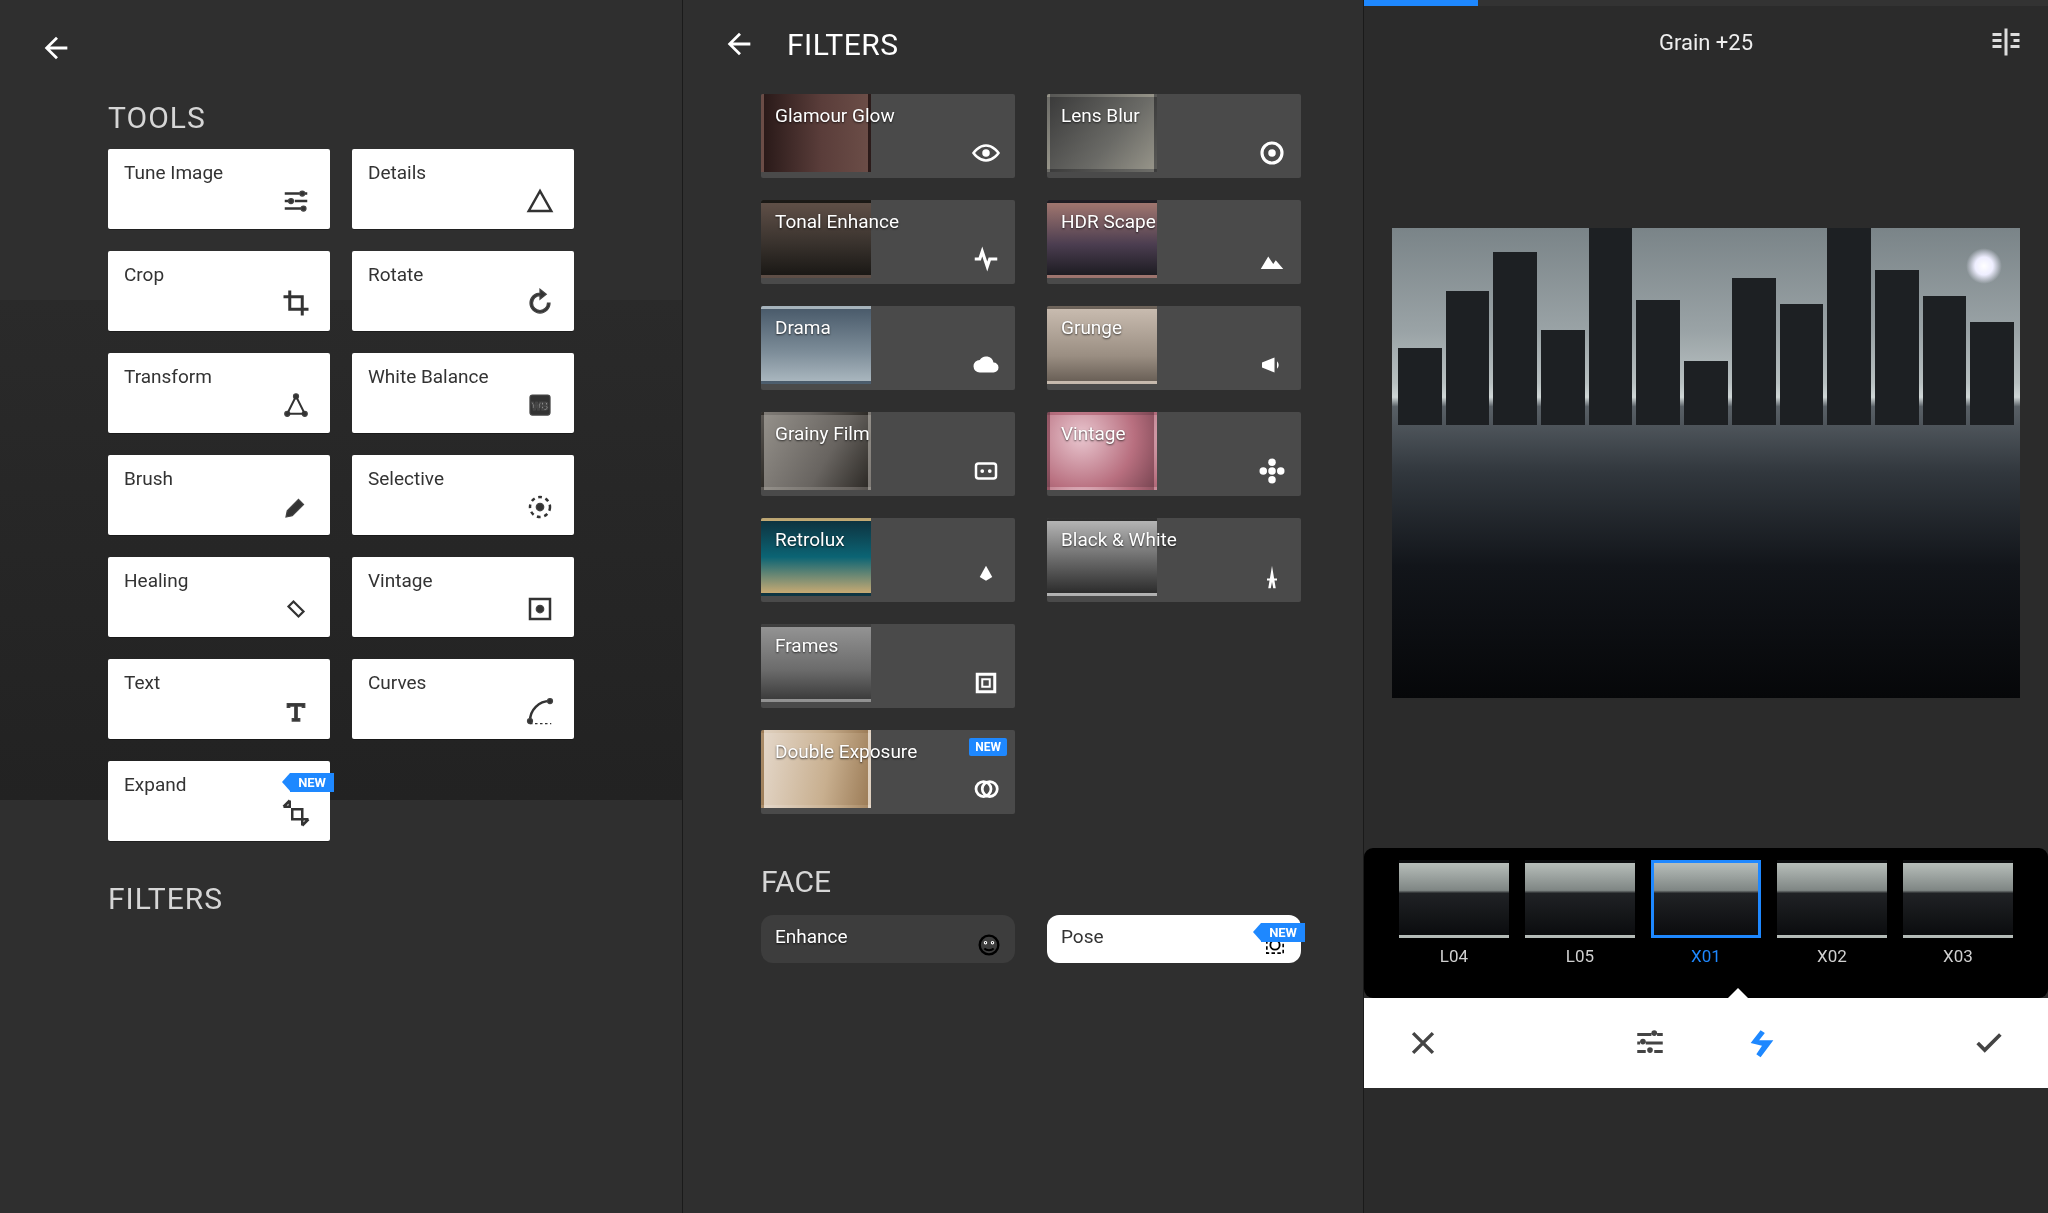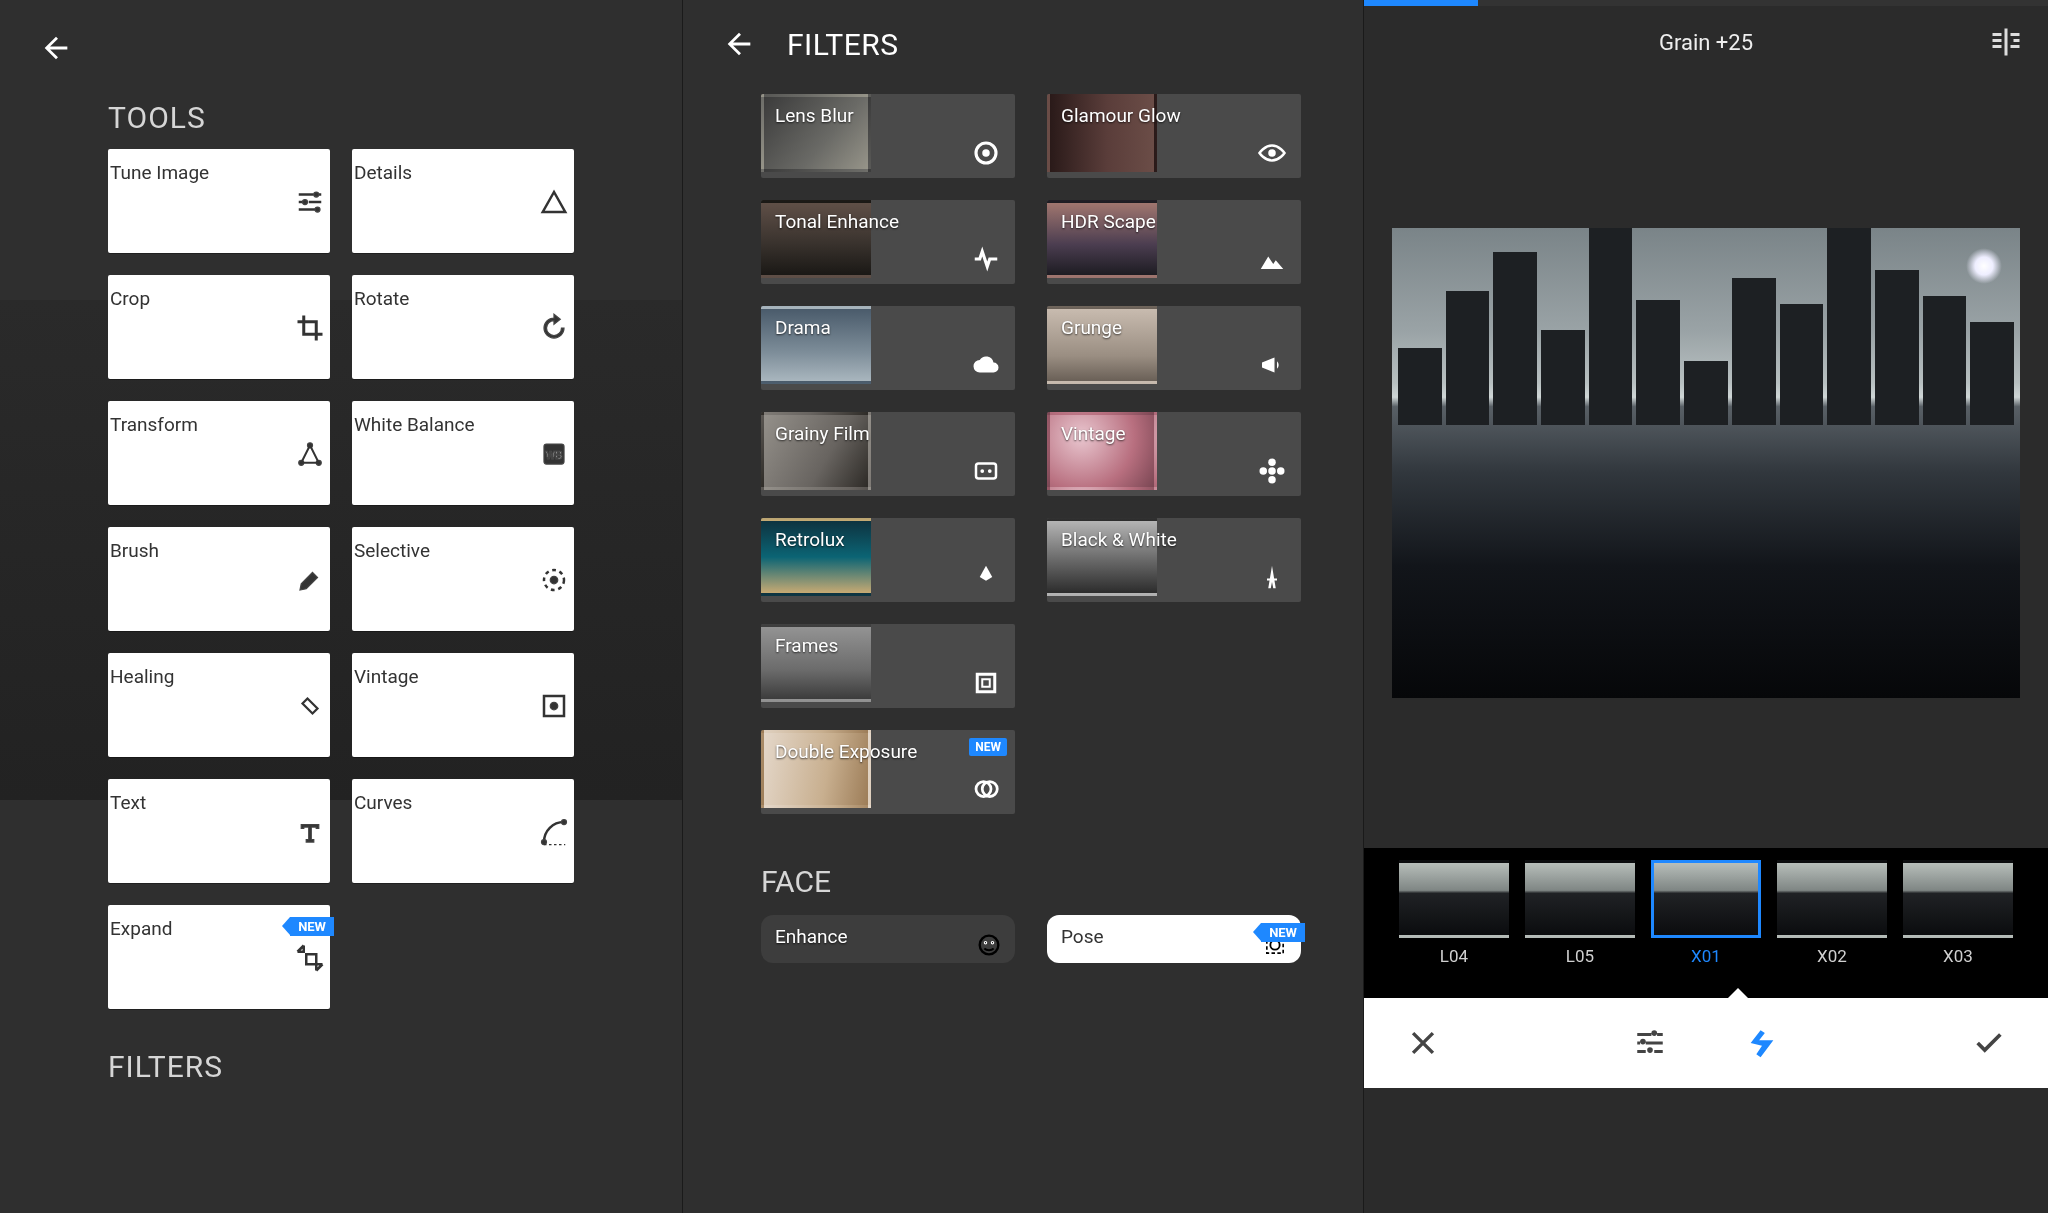--- a/index.html
+++ b/index.html
@@ -10,21 +10,21 @@
   .pane2 { width:682px; border-left:1px solid #1a1a1a; border-right:1px solid #1a1a1a;}
   .pane3 { width:684px; background:#2b2b2b; }
   .bg-strip { position:absolute; left:0; right:0; background:#252525; }
   .pane1 .bg-strip { top:300px; height:500px; background:linear-gradient(#2a2a2a,#222);}
   .topbar { display:flex; align-items:center; padding:28px 36px 0 36px; }
   .back-icon { width:40px; height:40px; color:#fff; display:flex; align-items:center; justify-content:center; }
   .back-icon svg { width:34px; height:34px; fill:#fff; }
   .section-title { color:#d6d6d6; font-size:30px; font-weight:400; letter-spacing:1px; margin:40px 0 14px 108px; }
   .pane1 .section-title.first { margin-top:32px; }
   .tool-grid { display:grid; grid-template-columns:1fr 1fr; gap:22px; padding:0 108px 0 108px; }
-  .tool-card { position:relative; background:#fff; border-radius:2px; height:104px; padding:12px 2px; display:flex; flex-direction:column; box-shadow:0 1px 0 rgba(0,0,0,.3); }
+  .tool-card { position:relative; background:#fff; border-radius:2px; height:80px; padding:12px 16px; display:flex; flex-direction:column; box-shadow:0 1px 0 rgba(0,0,0,.3); }
   .tool-label { color:#333; font-size:19px; }
   .tool-icon { align-self:flex-end; color:#333; width:36px; height:36px; display:flex; align-items:center; justify-content:center; }
   .tool-icon svg { width:30px; height:30px; fill:#444; stroke:#444; }
   .new-badge { position:absolute; top:12px; right:-4px; background:#1e88ff; color:#fff; font-size:13px; font-weight:700; padding:2px 8px; }
   .new-badge:before { content:""; position:absolute; left:-8px; top:0; border-top:9px solid transparent; border-bottom:9px solid transparent; border-right:8px solid #1e88ff; }
 
   
   .pane2 .topbar { padding-top:24px; }
   .pane2 .header-title { color:#fff; font-size:30px; font-weight:400; margin-left:28px; letter-spacing:.5px;}
   .filter-grid { display:grid; grid-template-columns:1fr 1fr; gap:22px 32px; padding:30px 62px 0 78px; }
@@ -58,21 +58,21 @@
       background:radial-gradient(circle,#fff 0%,#eef 35%,rgba(255,255,255,0)70%); }
   .p3-image .buildings { position:absolute; bottom:58%; left:0; right:0; height:46%; display:flex; align-items:flex-end; gap:4px; padding:0 6px;}
   .p3-image .buildings span{ flex:1; background:#1d2023; }
   .p3-image .buildings span:nth-child(1){height:36%;} .p3-image .buildings span:nth-child(2){height:62%;}
   .p3-image .buildings span:nth-child(3){height:80%;} .p3-image .buildings span:nth-child(4){height:44%;}
   .p3-image .buildings span:nth-child(5){height:93%;} .p3-image .buildings span:nth-child(6){height:58%;}
   .p3-image .buildings span:nth-child(7){height:30%;} .p3-image .buildings span:nth-child(8){height:68%;}
   .p3-image .buildings span:nth-child(9){height:56%;} .p3-image .buildings span:nth-child(10){height:97%;}
   .p3-image .buildings span:nth-child(11){height:72%;} .p3-image .buildings span:nth-child(12){height:60%;}
   .p3-image .buildings span:nth-child(13){height:48%;}
-  .p3-strip { background:#000; padding:12px 0 0 0; height:150px; overflow:hidden;}
+  .p3-strip { background:#000; padding:12px 0 0 0; height:150px; overflow:hidden;border-radius:9px;}
   .p3-thumbs { display:flex; gap:16px; padding:0 12px; justify-content:center;}
   .thumb-col { display:flex; flex-direction:column; align-items:center; gap:8px;}
   .thumb { width:110px; height:78px; background:linear-gradient(#b7beba 0%,#7f8684 38%,#202225 42%,#0b0c0e 100%); position:relative; border:3px solid transparent;}
   .thumb.active { border-color:#1e88ff; }
   .thumb-label { color:#d0d0d0; font-size:17px; }
   .thumb-label.active { color:#1e88ff; }
   .p3-bottom { background:#fff; height:90px; display:flex; align-items:center; justify-content:space-between; padding:0 40px; position:relative; }
   .p3-bottom .mid { display:flex; gap:74px; align-items:center;}
   .bottom-icon { width:38px; height:38px; display:flex; align-items:center; justify-content:center;}
   .bottom-icon svg { width:34px; height:34px; }
@@ -223,31 +223,31 @@
     <div class="topbar">
       <div class="back-icon">
         <svg viewBox="0 0 24 24">
             <path d="M20 11H7.8l5.6-5.6L12 4l-8 8 8 8 1.4-1.4L7.8 13H20z"></path>
           </svg>
       </div>
       <div class="header-title">FILTERS</div>
     </div>
     <div class="filter-grid" id="filter-grid">
         <div class="filter-card">
+          <div class="thumb th-glow"></div>
+    <div class="filter-label">Glamour Glow</div>
+    <div class="filter-icon"><svg viewBox="0 0 24 24">
+              <use href="#i-eye"></use>
+            </svg></div>
+        </div>
+        <div class="filter-card">
           <div class="thumb th-lensblur"></div>
     <div class="filter-label">Lens Blur</div>
     <div class="filter-icon"><svg viewBox="0 0 24 24">
               <use href="#i-target"></use>
-            </svg></div>
-        </div>
-        <div class="filter-card">
-          <div class="thumb th-glow"></div>
-    <div class="filter-label">Glamour Glow</div>
-    <div class="filter-icon"><svg viewBox="0 0 24 24">
-              <use href="#i-eye"></use>
             </svg></div>
         </div>
         <div class="filter-card">
           <div class="thumb th-tonal"></div>
     <div class="filter-label">Tonal Enhance</div>
     <div class="filter-icon"><svg viewBox="0 0 24 24">
               <use href="#i-pulse"></use>
             </svg></div>
         </div>
         <div class="filter-card">

